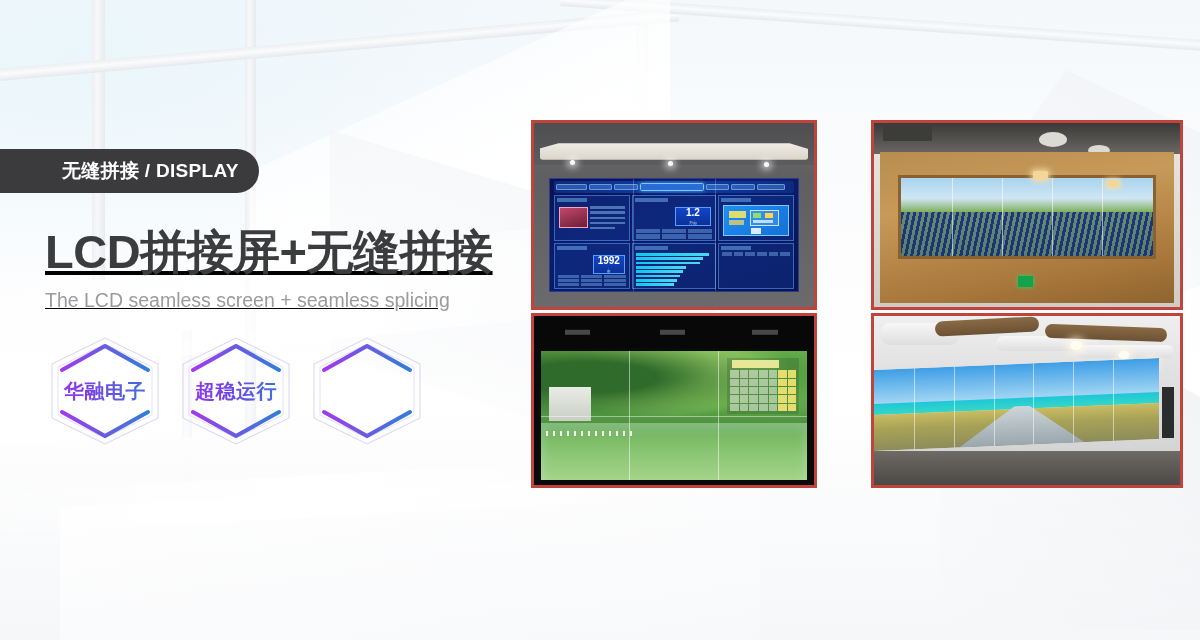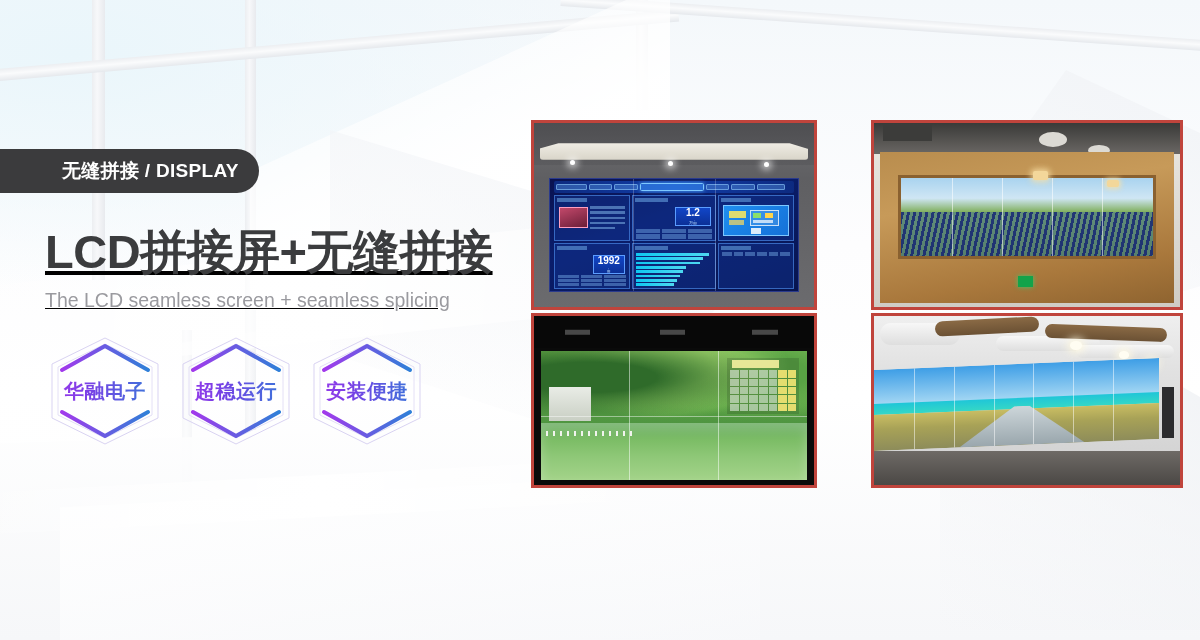--- a/index.html
+++ b/index.html
@@ -292,21 +292,20 @@
         <linearGradient id="gA3" x1="0" y1="0" x2="1" y2="0">
           <stop offset="0" stop-color="#a239ec"></stop>
             <stop offset="1" stop-color="#2f7fd8"></stop>
         </linearGradient>
       </defs>
       <polygon points="59,6 112,32 112,86 59,112 6,86 6,32" fill="none" stroke="#d9d3f2" stroke-width="1"></polygon>
       <polygon points="59,12 106,35 106,83 59,106 12,83 12,35" fill="none" stroke="#e4e0f6" stroke-width="1"></polygon>
       <polyline points="16,38 59,14 102,38" fill="none" stroke="url(#gA3)" stroke-width="4" stroke-linecap="round" stroke-linejoin="round"></polyline>
       <polyline points="16,80 59,104 102,80" fill="none" stroke="url(#gA3)" stroke-width="4" stroke-linecap="round" stroke-linejoin="round"></polyline>
     </svg>
-    <div class="hex-label">安装便捷</div>
   </div>
 </div>
 
 <div class="photo" id="photo-dashboard">
   <div class="ph-in">
     <div class="room-wall"></div>
     <div class="room-ceil"></div>
     <div class="cove"></div>
     <div class="dl" style="left:13%; top:20%;"></div>
     <div class="dl" style="left:48%; top:20.5%;"></div>

